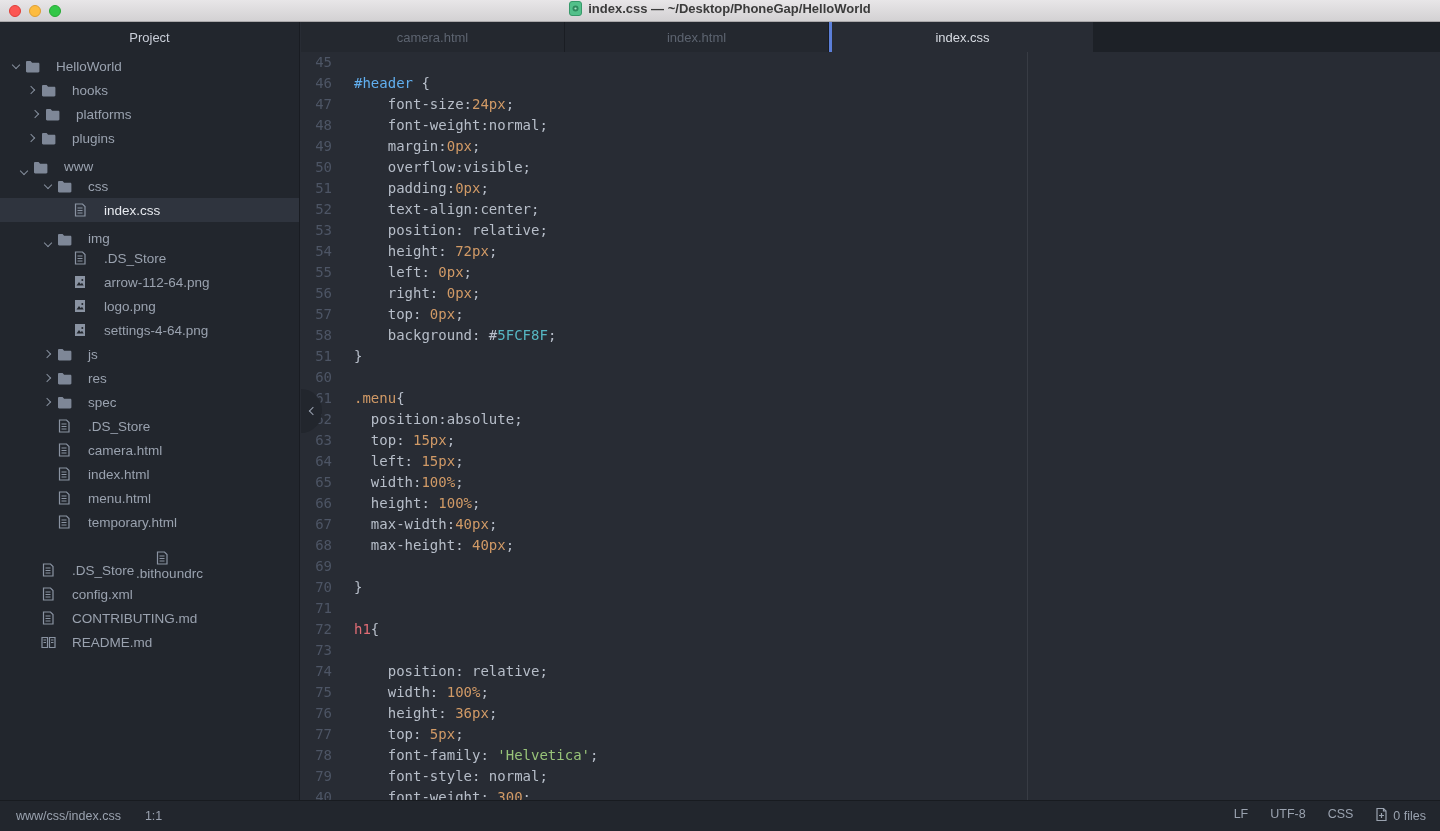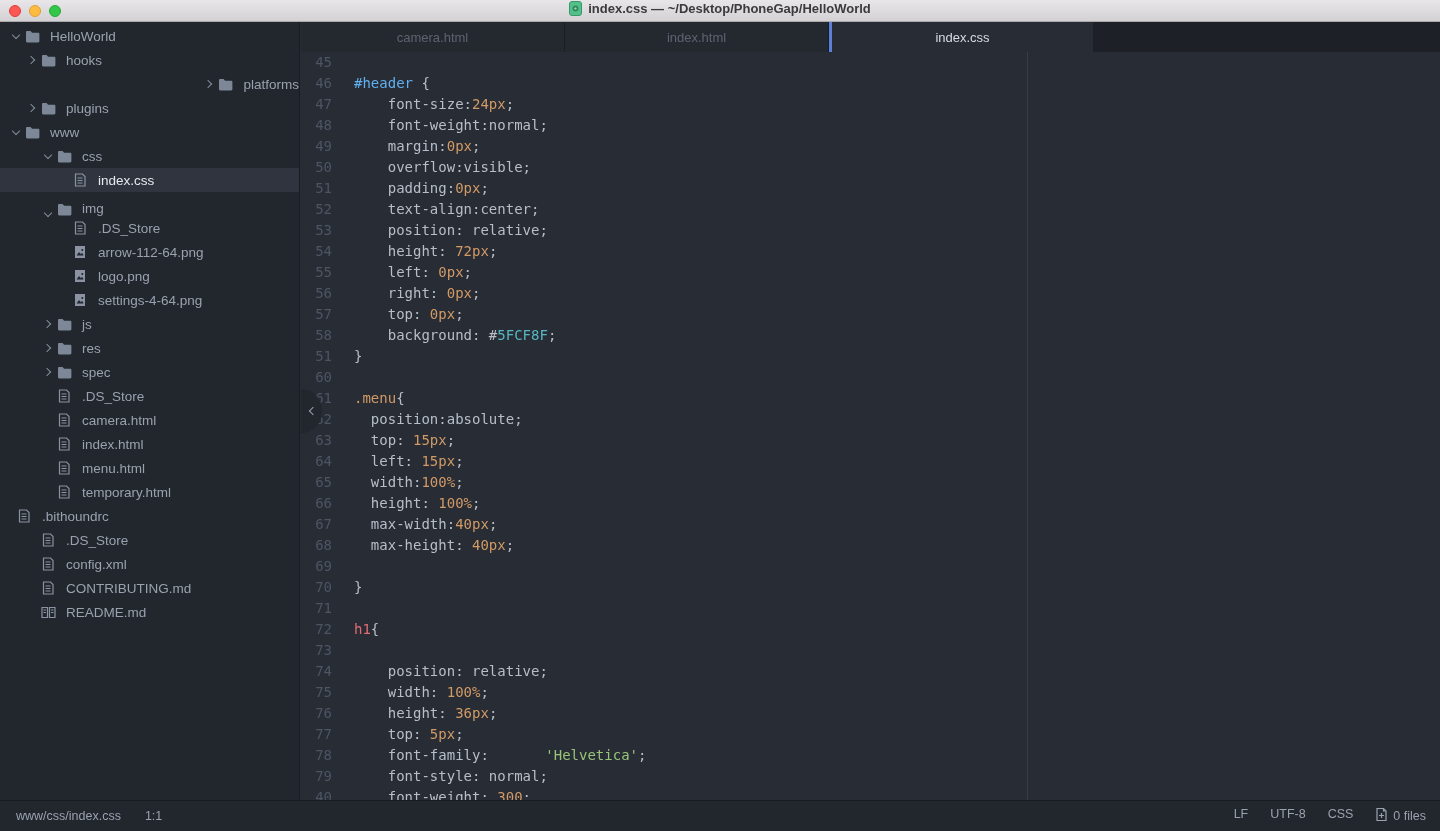--- a/index.html
+++ b/index.html
@@ -28,21 +28,21 @@
     white-space:nowrap; }
   .tree-row.selected { background:#2f343e; }
   .tree-row.selected .tlabel { color:#e6e9ee; }
   .chev { width:16px; display:flex; align-items:center; justify-content:center; flex:0 0 16px; }
   .chev i { display:block; width:6px; height:6px;
     border-right:1.6px solid #858e9c; border-bottom:1.6px solid #858e9c;
     transform:rotate(-45deg); margin-left:-2px; }
   .chev.exp i { transform:rotate(45deg); margin-left:0; margin-top:-2px; }
   .ticon { width:16px; flex:0 0 16px; display:flex; align-items:center; justify-content:center; }
   .ticon svg { display:block; }
-  .tlabel { margin-left:10px; font-size:13.5px; color:#9aa2af; }
+  .tlabel { margin-left:16px; font-size:13.5px; color:#9aa2af; }
 
   
   .main { position:absolute; left:301px; top:22px; width:1139px; height:778px; }
   .tabbar { height:30px; background:#1d2127; display:flex; }
   .tab { width:264px; display:flex; align-items:center; justify-content:center;
     background:#24282f; border-right:1px solid #1a1d23; cursor:pointer; }
   .tab span { font-size:13px; color:#5d6470; }
   .tab.active { background:#282c34; border-left:3px solid #5c7fd8; border-right:none; }
   .tab.active span { color:#d7dbe2; }
 
@@ -52,21 +52,21 @@
   .wrap-guide { position:absolute; left:726px; top:0; bottom:0; width:1px;
     background:rgba(171,178,191,0.12); }
   .line { height:21px; display:flex; line-height:21px; }
   .ln { width:31px; flex:0 0 31px; text-align:right; color:#4d5565; user-select:none; }
   .code { padding-left:22px; white-space:pre; color:#b7bec9; }
   .tk-p   { color:#b7bec9; }
   .tk-num { color:#d19a66; }
   .tk-id  { color:#61afef; }
   .tk-cls { color:#d19a66; }
   .tk-tag { color:#e06c75; }
-  .tk-str { color:#98c379;margin-left:48px; }
+  .tk-str { color:#98c379; }
   .tk-hex { color:#56b6c2; }
 
   
   .toggle-handle { position:absolute; left:301px; top:389px; width:21px; height:44px;
     background:#22262d; border-radius:0 22px 22px 0; z-index:5; cursor:pointer;
     display:flex; align-items:center; justify-content:center; }
   .toggle-handle i { display:block; width:6px; height:6px; margin-left:2px;
     border-right:1.8px solid #9aa2b0; border-bottom:1.8px solid #9aa2b0;
     transform:rotate(135deg); }
 
@@ -94,20 +94,21 @@
         <rect x="0.5" y="0.5" width="12" height="14" rx="2.5" fill="#53c08a" stroke="#37996a"></rect>
         <circle cx="6.5" cy="7.5" r="3" fill="#2f8a5e"></circle>
         <circle cx="6.5" cy="7.5" r="1.1" fill="#a9e4c6"></circle>
       </svg>
     </span>
     <span class="title-text">index.css — ~/Desktop/PhoneGap/HelloWorld</span>
   </div>
 </div>
 
 <div class="sidebar">
+  <div class="side-header">Project</div>
   <div class="tree">
       <div class="tree-row" style="padding-left: 8px;">
         <span class="chev exp">
           <i></i>
         </span>
         <span class="ticon">
           <svg width="15" height="13" viewBox="0 0 15 13">
             <path fill="#7e8797" d="M1 2.2C1 1.5 1.5 1 2.2 1h3.4l1.5 1.8h6.1c.7 0 1.2.5 1.2 1.2v7.3c0 .7-.5 1.2-1.2 1.2H2.2C1.5 12.5 1 12 1 11.3z"></path>
           </svg>
         </span>
@@ -117,21 +118,21 @@
         <span class="chev">
           <i></i>
         </span>
         <span class="ticon">
           <svg width="15" height="13" viewBox="0 0 15 13">
             <path fill="#7e8797" d="M1 2.2C1 1.5 1.5 1 2.2 1h3.4l1.5 1.8h6.1c.7 0 1.2.5 1.2 1.2v7.3c0 .7-.5 1.2-1.2 1.2H2.2C1.5 12.5 1 12 1 11.3z"></path>
           </svg>
         </span>
         <span class="tlabel">hooks</span>
       </div>
-      <div class="tree-row" style="padding-left: 16px; justify-content: flex-end;">
+      <div class="tree-row" style="padding-left: 28px;">
         <span class="chev">
           <i></i>
         </span>
         <span class="ticon">
           <svg width="15" height="13" viewBox="0 0 15 13">
             <path fill="#7e8797" d="M1 2.2C1 1.5 1.5 1 2.2 1h3.4l1.5 1.8h6.1c.7 0 1.2.5 1.2 1.2v7.3c0 .7-.5 1.2-1.2 1.2H2.2C1.5 12.5 1 12 1 11.3z"></path>
           </svg>
         </span>
         <span class="tlabel">platforms</span>
       </div>
@@ -139,21 +140,21 @@
         <span class="chev">
           <i></i>
         </span>
         <span class="ticon">
           <svg width="15" height="13" viewBox="0 0 15 13">
             <path fill="#7e8797" d="M1 2.2C1 1.5 1.5 1 2.2 1h3.4l1.5 1.8h6.1c.7 0 1.2.5 1.2 1.2v7.3c0 .7-.5 1.2-1.2 1.2H2.2C1.5 12.5 1 12 1 11.3z"></path>
           </svg>
         </span>
         <span class="tlabel">plugins</span>
       </div>
-      <div class="tree-row" style="padding-left: 8px;">
+      <div class="tree-row" style="padding-left: 16px; align-items: flex-end;">
         <span class="chev exp">
           <i></i>
         </span>
         <span class="ticon">
           <svg width="15" height="13" viewBox="0 0 15 13">
             <path fill="#7e8797" d="M1 2.2C1 1.5 1.5 1 2.2 1h3.4l1.5 1.8h6.1c.7 0 1.2.5 1.2 1.2v7.3c0 .7-.5 1.2-1.2 1.2H2.2C1.5 12.5 1 12 1 11.3z"></path>
           </svg>
         </span>
         <span class="tlabel">www</span>
       </div>
@@ -308,21 +309,21 @@
       <div class="tree-row" style="padding-left: 40px;">
         <span class="chev"></span>
         <span class="ticon">
           <svg width="12" height="14" viewBox="0 0 12 14" fill="none" stroke="#8a93a2" stroke-width="1.2">
             <path d="M1.5 1 h7 l2.5 2.5 v9.5 h-9.5z"></path>
             <path d="M3.5 5h5 M3.5 7.5h5 M3.5 10h5"></path>
           </svg>
         </span>
         <span class="tlabel">temporary.html</span>
       </div>
-      <div class="tree-row" style="">
+      <div class="tree-row" style="padding-left: 24px; flex-direction: column;">
         <span class="chev"></span>
         <span class="ticon">
           <svg width="12" height="14" viewBox="0 0 12 14" fill="none" stroke="#8a93a2" stroke-width="1.2">
             <path d="M1.5 1 h7 l2.5 2.5 v9.5 h-9.5z"></path>
             <path d="M3.5 5h5 M3.5 7.5h5 M3.5 10h5"></path>
           </svg>
         </span>
         <span class="tlabel">.bithoundrc</span>
       </div>
       <div class="tree-row" style="padding-left: 24px;">

